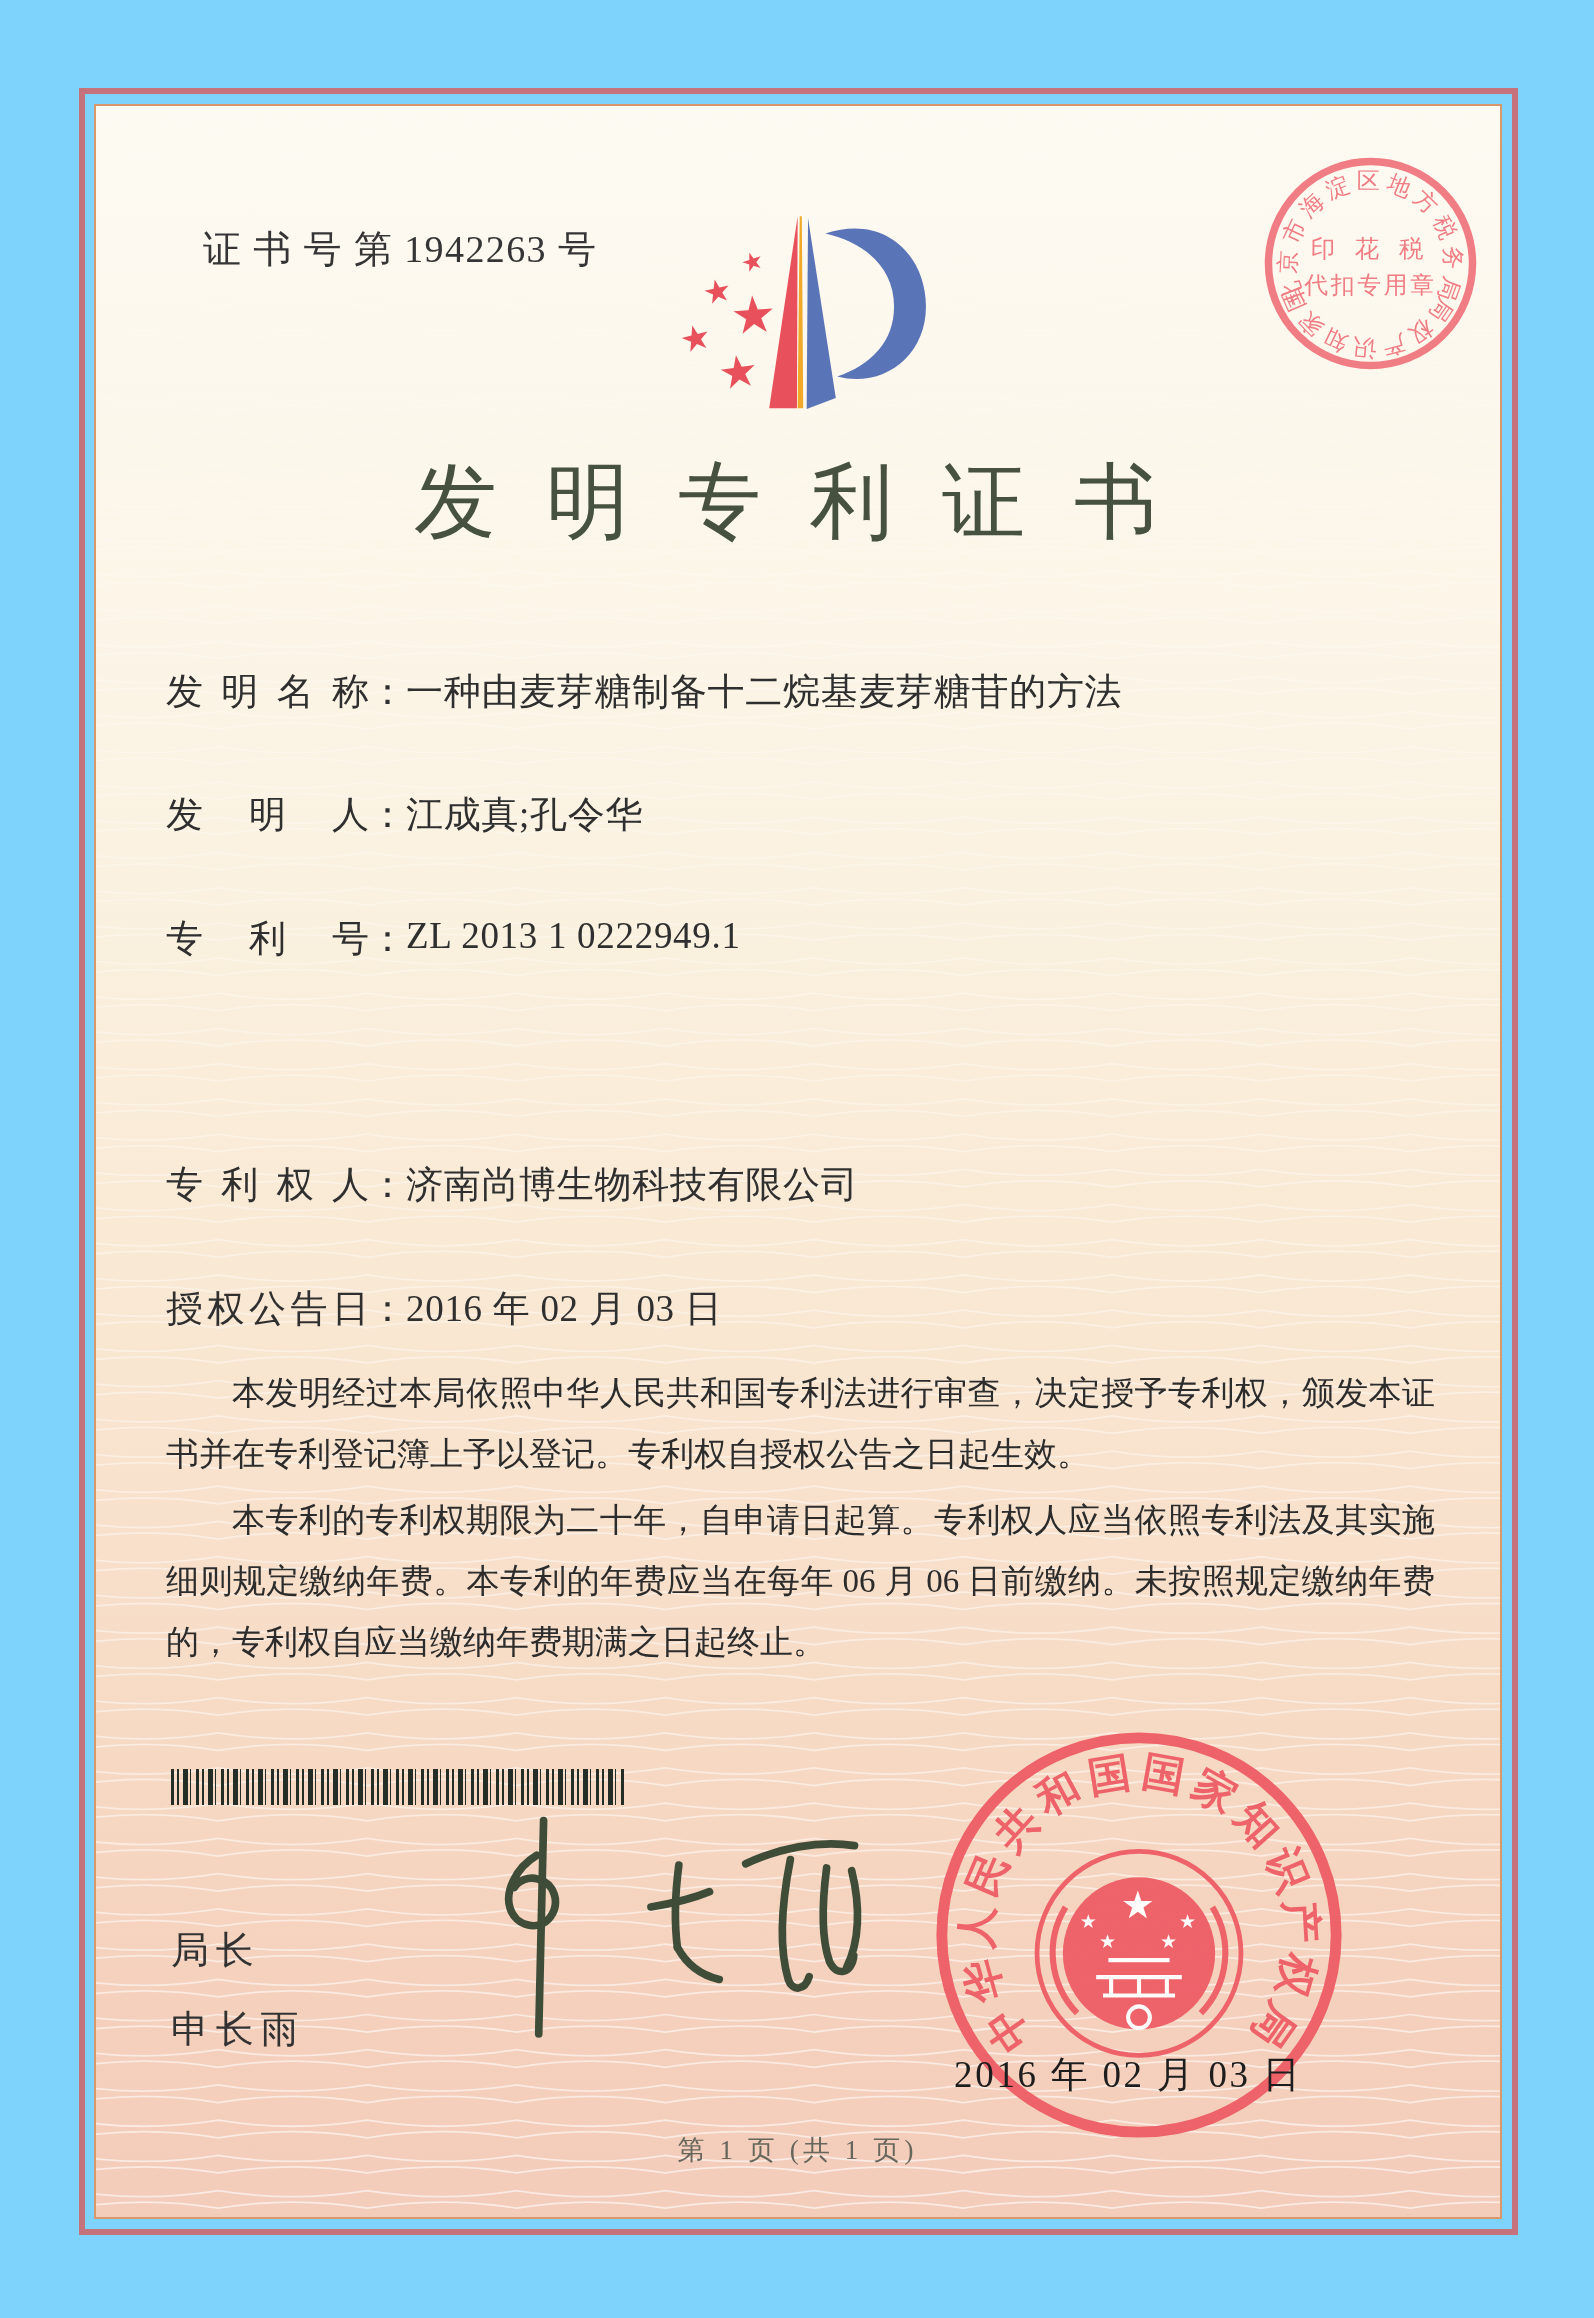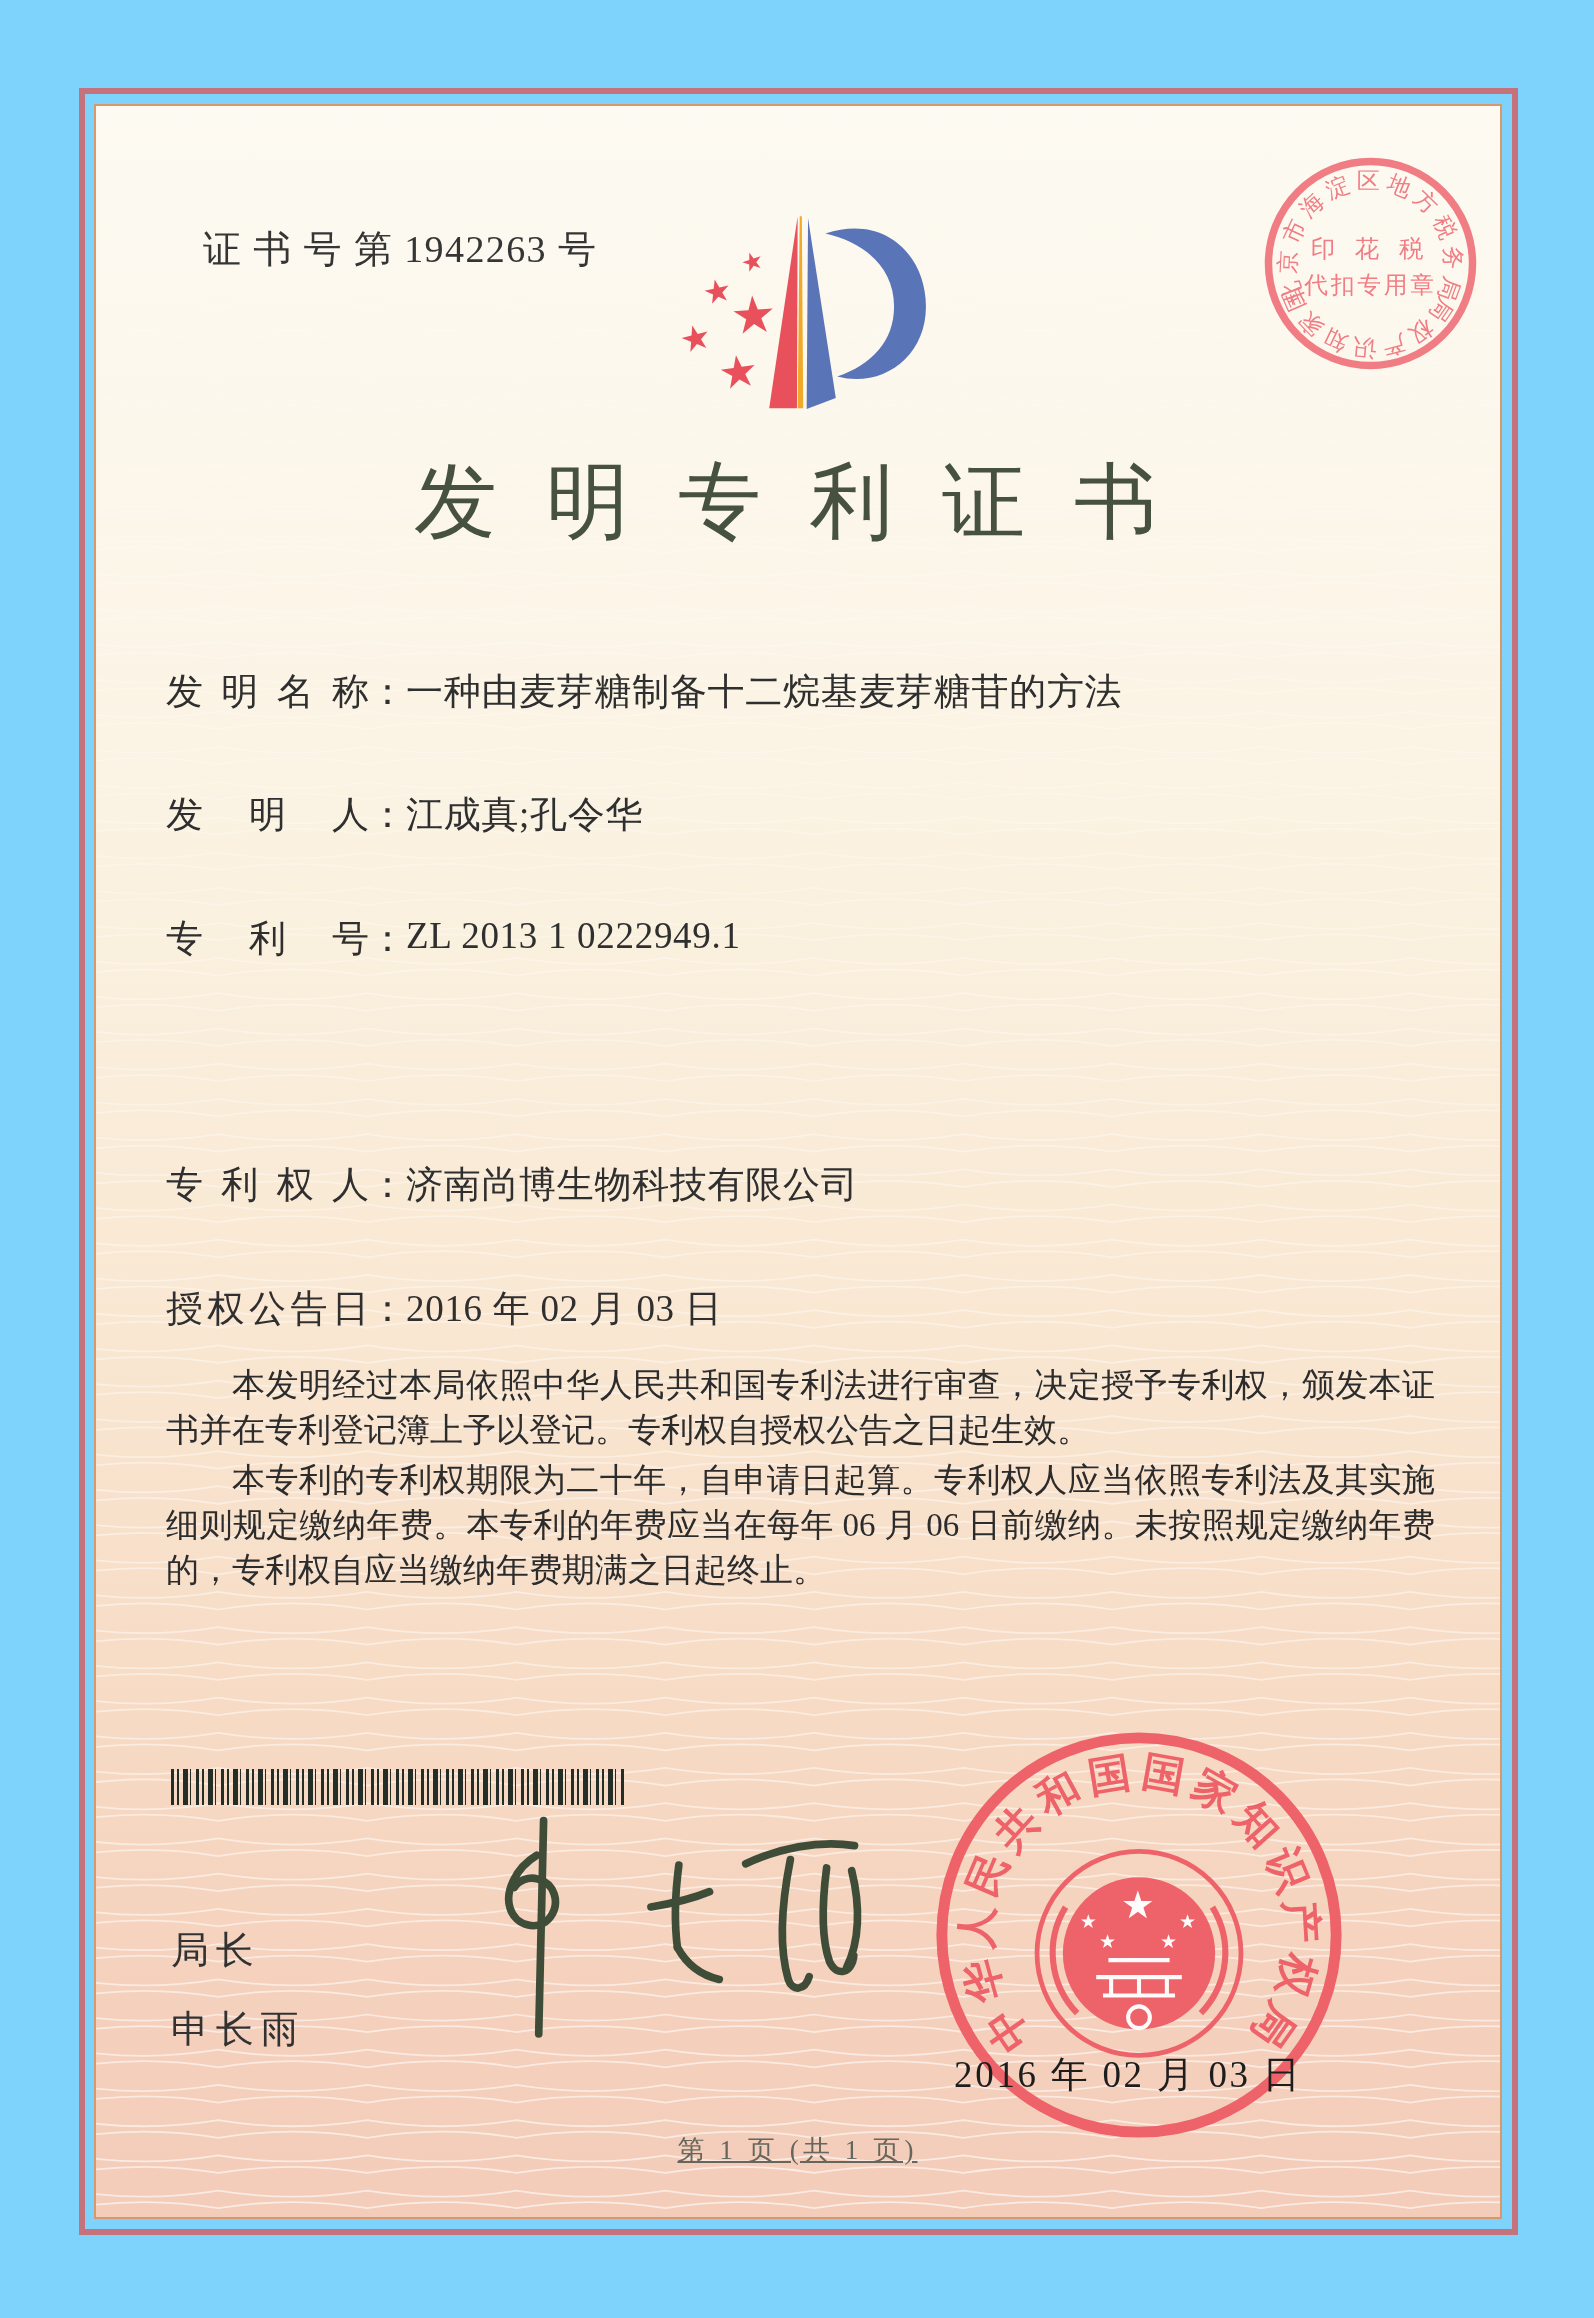--- a/index.html
+++ b/index.html
@@ -38,35 +38,35 @@
     left:0;width:100%;top:447px;text-align:center;
     font-size:83px;color:#46523f;letter-spacing:49px;padding-left:25px;
     box-sizing:border-box;font-weight:500;
   }
   .field-row{left:166px;height:49px;font-size:37px;color:#2f2f2f;white-space:nowrap;}
   .field-label{display:inline-block;width:203px;text-align:justify;text-align-last:justify;vertical-align:top;}
   .field-colon{display:inline-block;vertical-align:top;}
   .field-value{display:inline-block;vertical-align:top;letter-spacing:0.7px;}
   .paragraphs{
     left:166px;top:1363px;width:1269px;
-    font-size:33px;line-height:45px;color:#2c2c2c;text-align:justify;
+    font-size:33px;line-height:61px;color:#2c2c2c;text-align:justify;
   }
   .paragraphs p{margin:0 0 5.4px 0;text-indent:2em;}
   .barcode{
     left:171px;top:1769px;width:454px;height:36px;
     background:repeating-linear-gradient(90deg,
       #242e26 0 3.4px, transparent 3.4px 6.1px,
       #242e26 6.1px 8.1px, transparent 8.1px 12.2px,
       #242e26 12.2px 17px, transparent 17px 19px,
       #242e26 19px 20.3px, transparent 20.3px 25px);
   }
   .director-title{left:171px;top:1925px;font-size:38px;color:#323232;letter-spacing:6.8px;}
   .director-name{left:171px;top:2004px;font-size:38px;color:#323232;letter-spacing:6.8px;}
   .seal-date{left:954px;top:2050px;font-size:37px;color:#1d1d1d;letter-spacing:2.7px;}
-  .page-footer{left:0;width:100%;top:2132px;text-align:center;font-size:27px;color:#66665c;letter-spacing:4.1px;text-decoration:underline;}
+  .page-footer{left:0;width:100%;top:2132px;text-align:center;font-size:27px;color:#66665c;letter-spacing:4.1px;}
   .sig-box{left:400px;top:1798px;width:474px;height:257px;}
   .logo-box{left:677px;top:201px;width:251px;height:215px;}
   .tax-stamp-box{left:1261px;top:154px;width:219px;height:219px;opacity:.95;}
   .seal-box{left:933px;top:1729px;width:412px;height:412px;opacity:.93;}
 </style>
 </head>
 <body>
 
 <div class="page">
 

